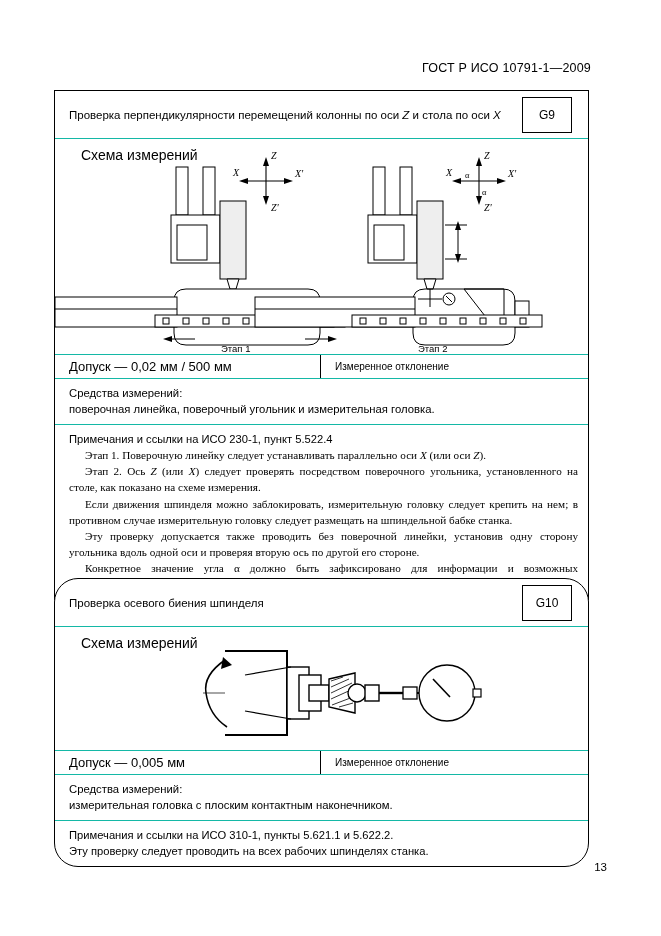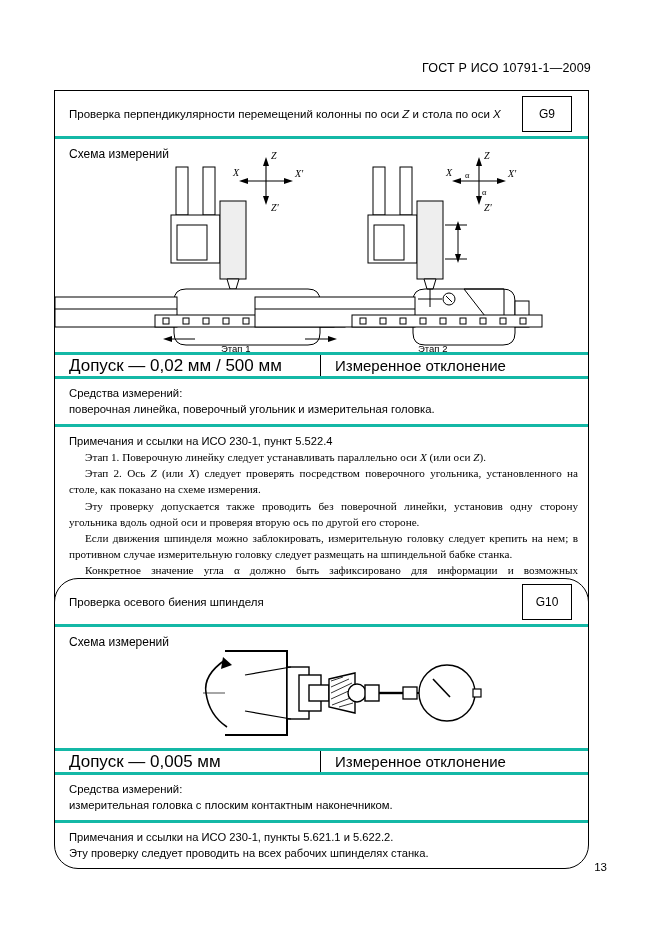--- a/index.html
+++ b/index.html
@@ -20,43 +20,43 @@
     white-space:nowrap;
   }
 
   
   .tbl{
     position:absolute;left:54px;width:535px;
     border:1px solid #000;
     box-sizing:border-box;
     background:#fff;
   }
-  .row{border-bottom:3px solid #14b8a6;box-sizing:border-box;position:relative;}
+  .row{border-bottom:1px solid #14b8a6;box-sizing:border-box;position:relative;}
   .row:last-child{border-bottom:none;}
 
   
   .title-row{height:48px;display:flex;align-items:center;}
   .title-text{flex:1;padding-left:14px;font-size:11.5px;}
   .code-badge{
     width:48px;height:34px;margin-right:16px;
     border:1px solid #000;
     display:flex;align-items:center;justify-content:center;
     font-size:12px;
     text-align:center;
   }
 
   
   .scheme-row{position:relative;}
-  .scheme-label{position:absolute;left:14px;top:8px;font-size:12px;}
+  .scheme-label{position:absolute;left:26px;top:8px;font-size:14px;}
 
   
   .two-col{display:flex;height:24px;align-items:stretch;}
   .two-col .c1{width:266px;border-right:1px solid #000;box-sizing:border-box;
-               display:flex;align-items:center;padding-left:14px;font-size:17px;}
-  .two-col .c2{flex:1;display:flex;align-items:center;padding-left:14px;font-size:15px;}
+               display:flex;align-items:center;padding-left:14px;font-size:13px;}
+  .two-col .c2{flex:1;display:flex;align-items:center;padding-left:14px;font-size:10px;}
 
   .means-row{padding:6px 0 7px 14px;font-size:11.3px;line-height:1.42;}
   .notes-row{padding:6px 10px 7px 14px;font-size:11.2px;line-height:1.44;}
   .notes-row p{margin:0;}
   .notes-row p.ind{text-indent:16px;text-align:justify;font-family:Liberation Serif, serif;}
   .it{font-style:italic;}
 
   
   .sect-head{
     position:absolute;left:83px;
@@ -212,22 +212,22 @@
     </div>
 
     <div class="row notes-row">
       <p>Примечания и ссылки на ИСО 230-1, пункт 5.522.4</p>
       <p class="ind">
         Этап 1. Поверочную линейку следует устанавливать параллельно оси <span class="it">X</span> (или оси <span class="it">Z</span>).
       </p>
       <p class="ind">
         Этап 2. Ось <span class="it">Z</span> (или <span class="it">X</span>) следует проверять посредством поверочного угольника, установленного на столе, как показано на схеме измерения.
       </p>
+      <p class="ind">Если движения шпинделя можно заблокировать, измерительную головку следует крепить на нем; в противном случае измерительную головку следует размещать на шпиндельной бабке станка.</p>
       <p class="ind">Эту проверку допускается также проводить без поверочной линейки, установив одну сторону угольника вдоль одной оси и проверяя вторую ось по другой его стороне.</p>
-      <p class="ind">Если движения шпинделя можно заблокировать, измерительную головку следует крепить на нем; в противном случае измерительную головку следует размещать на шпиндельной бабке станка.</p>
       <p class="ind">Конкретное значение угла α должно быть зафиксировано для информации и возможных корректировок (α ~ 90°).</p>
     </div>
   </div>
 
   <div class="sect-head" style="top:563px;">
     <span class="num">4.4</span><span>Шпиндель</span>
   </div>
 
   <div class="tbl" style="top:578px;border-radius:24px;">
 
@@ -284,20 +284,20 @@
       <div class="c1">Допуск — 0,005 мм</div>
       <div class="c2">Измеренное отклонение</div>
     </div>
 
     <div class="row means-row">
       <div>Средства измерений:</div>
       <div>измерительная головка с плоским контактным наконечником.</div>
     </div>
 
     <div class="row notes-row">
-      <p>Примечания и ссылки на ИСО 230-1, пункты 5.621.1 и 5.622.2.</p>
+      <p>Примечания и ссылки на ИСО 310-1, пункты 5.621.1 и 5.622.2.</p>
       <p>Эту проверку следует проводить на всех рабочих шпинделях станка.</p>
     </div>
   </div>
 
   <div class="page-num">13</div>
 
 </div>
 
 </body></html>

